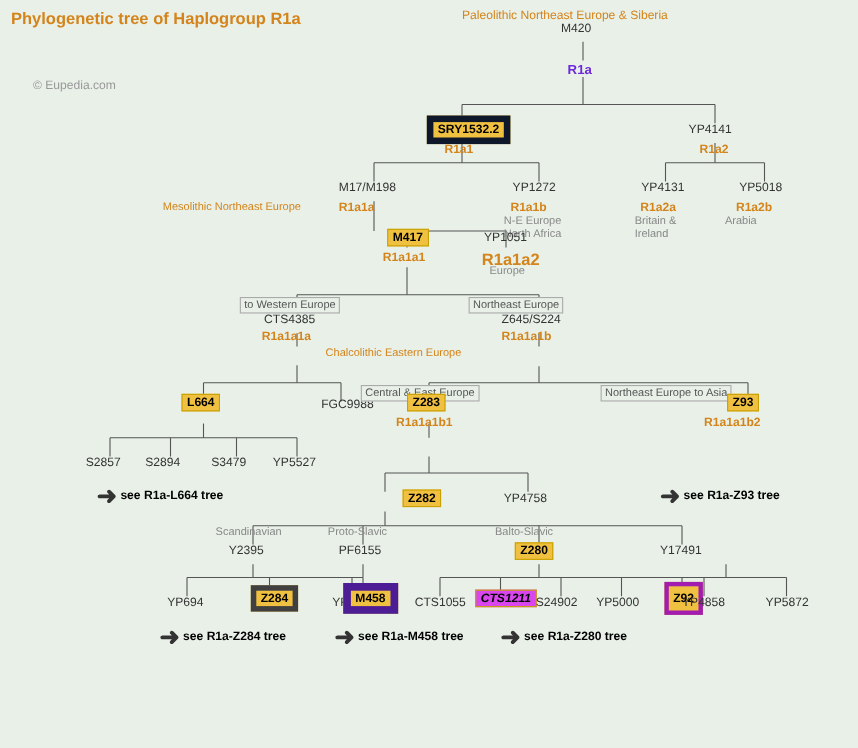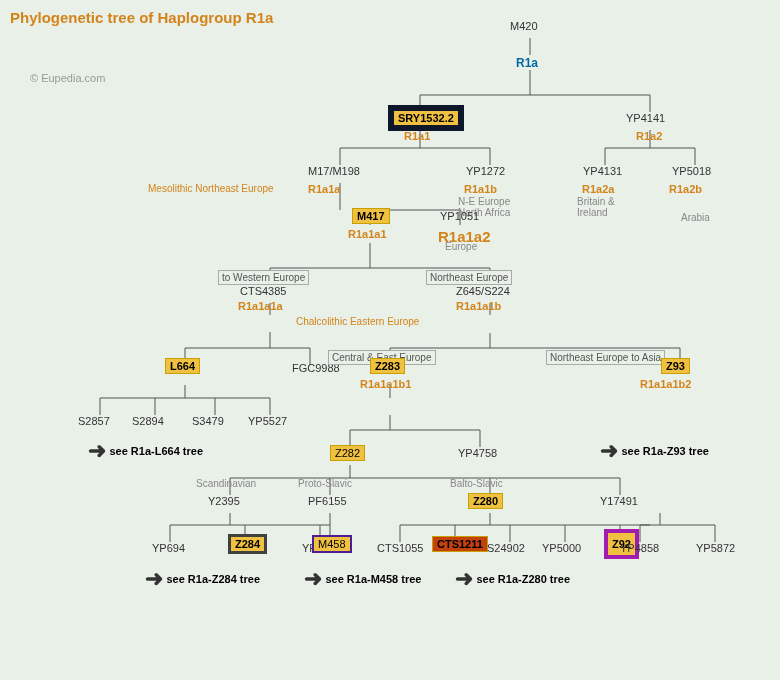--- a/index.html
+++ b/index.html
@@ -56,20 +56,23 @@
 <body>
 
 <div class="page">
 
   <div class="title-block">
     <div>Phylogenetic tree of Haplogroup R1a</div>
   </div>
 
   <div class="copyright">© Eupedia.com</div>
 
+  <div class="paleo-label">
+    <span>Paleolithic Northeast Europe &amp; Siberia</span>
+  </div>
 
   <svg class="tree-svg">
 
     <line x1="530" y1="38" x2="530" y2="55" stroke="#555" stroke-width="1"></line>
 
     <line x1="530" y1="70" x2="530" y2="95" stroke="#555" stroke-width="1"></line>
 
     <line x1="420" y1="95" x2="650" y2="95" stroke="#555" stroke-width="1"></line>
     <line x1="420" y1="95" x2="420" y2="112" stroke="#555" stroke-width="1"></line>
     <line x1="650" y1="95" x2="650" y2="112" stroke="#555" stroke-width="1"></line>
@@ -156,21 +159,21 @@
     <line x1="620" y1="525" x2="620" y2="542" stroke="#555" stroke-width="1"></line>
 
     <line x1="660" y1="513" x2="660" y2="525" stroke="#555" stroke-width="1"></line>
     <line x1="640" y1="525" x2="715" y2="525" stroke="#555" stroke-width="1"></line>
     <line x1="640" y1="525" x2="640" y2="542" stroke="#555" stroke-width="1"></line>
     <line x1="715" y1="525" x2="715" y2="542" stroke="#555" stroke-width="1"></line>
   </svg>
 
   <div style="position:absolute;left:510px;top:20px;font-size:11px;color:#333;">M420</div>
 
-  <div style="position:absolute;left:516px;top:56px;font-size:12px;font-weight:bold;color:#0369a1;">R1a</div>
+  <div style="position:absolute;left:516px;top:56px;font-size:12px;font-weight:bold;color:#6d28d9;">R1a</div>
 
   <div style="position:absolute;left:388px;top:112px;">
     <span style="background:#f0c040;border:6px solid #0f172a;padding:1px 4px;font-size:11px;font-weight:bold;">SRY1532.2</span>
   </div>
 
   <div style="position:absolute;left:404px;top:130px;font-size:11px;font-weight:bold;color:#d4841a;">R1a1</div>
 
   <div style="position:absolute;left:626px;top:112px;font-size:11px;color:#333;">YP4141</div>
 
   <div style="position:absolute;left:636px;top:130px;font-size:11px;font-weight:bold;color:#d4841a;">R1a2</div>
@@ -196,21 +199,21 @@
 
   <div style="position:absolute;left:582px;top:183px;font-size:11px;font-weight:bold;color:#d4841a;">R1a2a</div>
 
   <div style="position:absolute;left:669px;top:183px;font-size:11px;font-weight:bold;color:#d4841a;">R1a2b</div>
 
   <div style="position:absolute;left:577px;top:196px;font-size:10px;color:#888;">
     <div>Britain &amp;</div>
     <div>Ireland</div>
   </div>
 
-  <div style="position:absolute;left:681px;top:196px;font-size:10px;color:#888;margin-top:16px;">Arabia</div>
+  <div style="position:absolute;left:659px;top:196px;font-size:10px;color:#888;">Arabia</div>
 
   <div style="position:absolute;left:352px;top:210px;">
     <span style="background:#f0c040;border:1px solid #c8a000;padding:1px 4px;font-size:11px;font-weight:bold;">M417</span>
   </div>
 
   <div style="position:absolute;left:440px;top:210px;font-size:11px;color:#333;">YP1051</div>
 
   <div style="position:absolute;left:348px;top:228px;font-size:11px;font-weight:bold;color:#d4841a;">R1a1a1</div>
 
   <div style="position:absolute;left:438px;top:228px;font-size:15px;font-weight:bold;color:#d4841a;">R1a1a2</div>
@@ -264,21 +267,21 @@
     <span style="font-size:22px;font-weight:bold;color:#333;">➜</span>
     <span style="font-size:11px;font-weight:bold;">see R1a-L664 tree</span>
   </div>
 
   <div style="position:absolute;left:600px;top:438px;display:flex;align-items:center;gap:3px;">
     <span style="font-size:22px;font-weight:bold;color:#333;">➜</span>
     <span style="font-size:11px;font-weight:bold;">see R1a-Z93 tree</span>
   </div>
 
   <div style="position:absolute;left:330px;top:447px;">
-    <span style="background:#f0c040;border:1px solid #c8a000;padding:1px 4px;font-size:11px;font-weight:normal;">Z282</span>
+    <span style="background:#f0c040;border:1px solid #c8a000;padding:1px 4px;font-size:11px;font-weight:bold;margin-left:36px;">Z282</span>
   </div>
 
   <div style="position:absolute;left:458px;top:447px;font-size:11px;color:#333;">YP4758</div>
 
   <div style="position:absolute;left:196px;top:478px;font-size:10px;color:#888;">Scandinavian</div>
 
   <div style="position:absolute;left:298px;top:478px;font-size:10px;color:#888;">Proto-Slavic</div>
 
   <div style="position:absolute;left:450px;top:478px;font-size:10px;color:#888;">Balto-Slavic</div>
 
@@ -288,33 +291,33 @@
 
   <div style="position:absolute;left:468px;top:495px;">
     <span style="background:#f0c040;border:1px solid #c8a000;padding:1px 4px;font-size:11px;font-weight:bold;">Z280</span>
   </div>
 
   <div style="position:absolute;left:600px;top:495px;font-size:11px;color:#333;">Y17491</div>
 
   <div style="position:absolute;left:152px;top:542px;font-size:11px;color:#333;">YP694</div>
 
   <div style="position:absolute;left:228px;top:538px;">
-    <span style="background:#f0c040;border:3px solid #404040;padding:1px 4px;font-size:11px;font-weight:bold;text-align:center;">Z284</span>
+    <span style="background:#f0c040;border:5px solid #404040;padding:1px 4px;font-size:11px;font-weight:bold;text-align:center;">Z284</span>
   </div>
 
   <div style="position:absolute;left:302px;top:542px;font-size:11px;color:#333;">YP3896</div>
 
   <div style="position:absolute;left:312px;top:538px;">
-    <span style="background:#f0c040;border:2px solid #4c1d95;padding:1px 4px;font-size:11px;font-weight:normal;">M458</span>
+    <span style="background:#f0c040;border:7px solid #4c1d95;padding:1px 4px;font-size:11px;font-weight:bold;">M458</span>
   </div>
 
   <div style="position:absolute;left:377px;top:542px;font-size:11px;color:#333;">CTS1055</div>
 
   <div style="position:absolute;left:432px;top:538px;">
-    <span style="background:#c2410c;border:1px solid #c8a000;padding:1px 4px;font-size:11px;font-weight:bold;">CTS1211</span>
+    <span style="background:#d946ef;border:1px solid #c8a000;padding:1px 4px;font-size:11px;font-weight:bold;font-style:italic;">CTS1211</span>
   </div>
 
   <div style="position:absolute;left:487px;top:542px;font-size:11px;color:#333;">S24902</div>
 
   <div style="position:absolute;left:542px;top:542px;font-size:11px;color:#333;">YP5000</div>
 
   <div style="position:absolute;left:604px;top:538px;">
     <span style="background:#f0c040;border:4px solid #a21caf;padding:5px 4px;font-size:11px;font-weight:bold;">Z92</span>
   </div>
 

